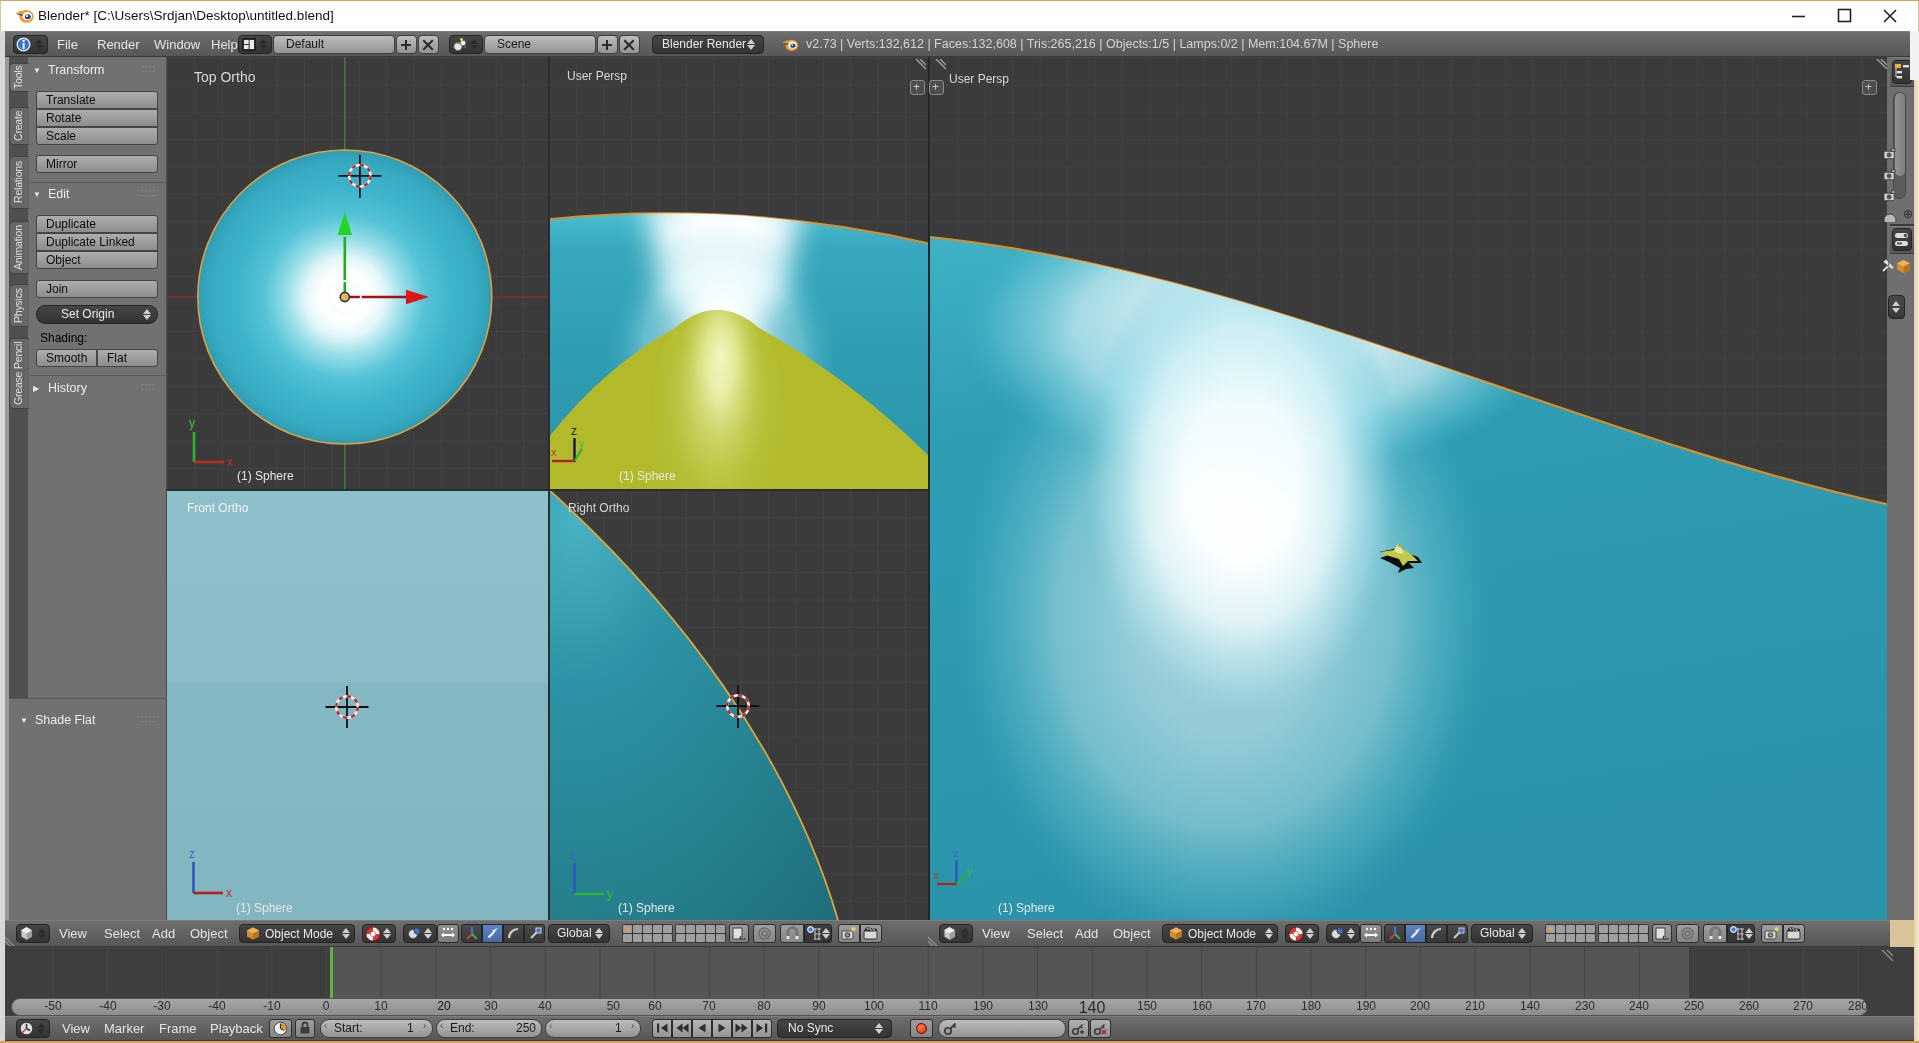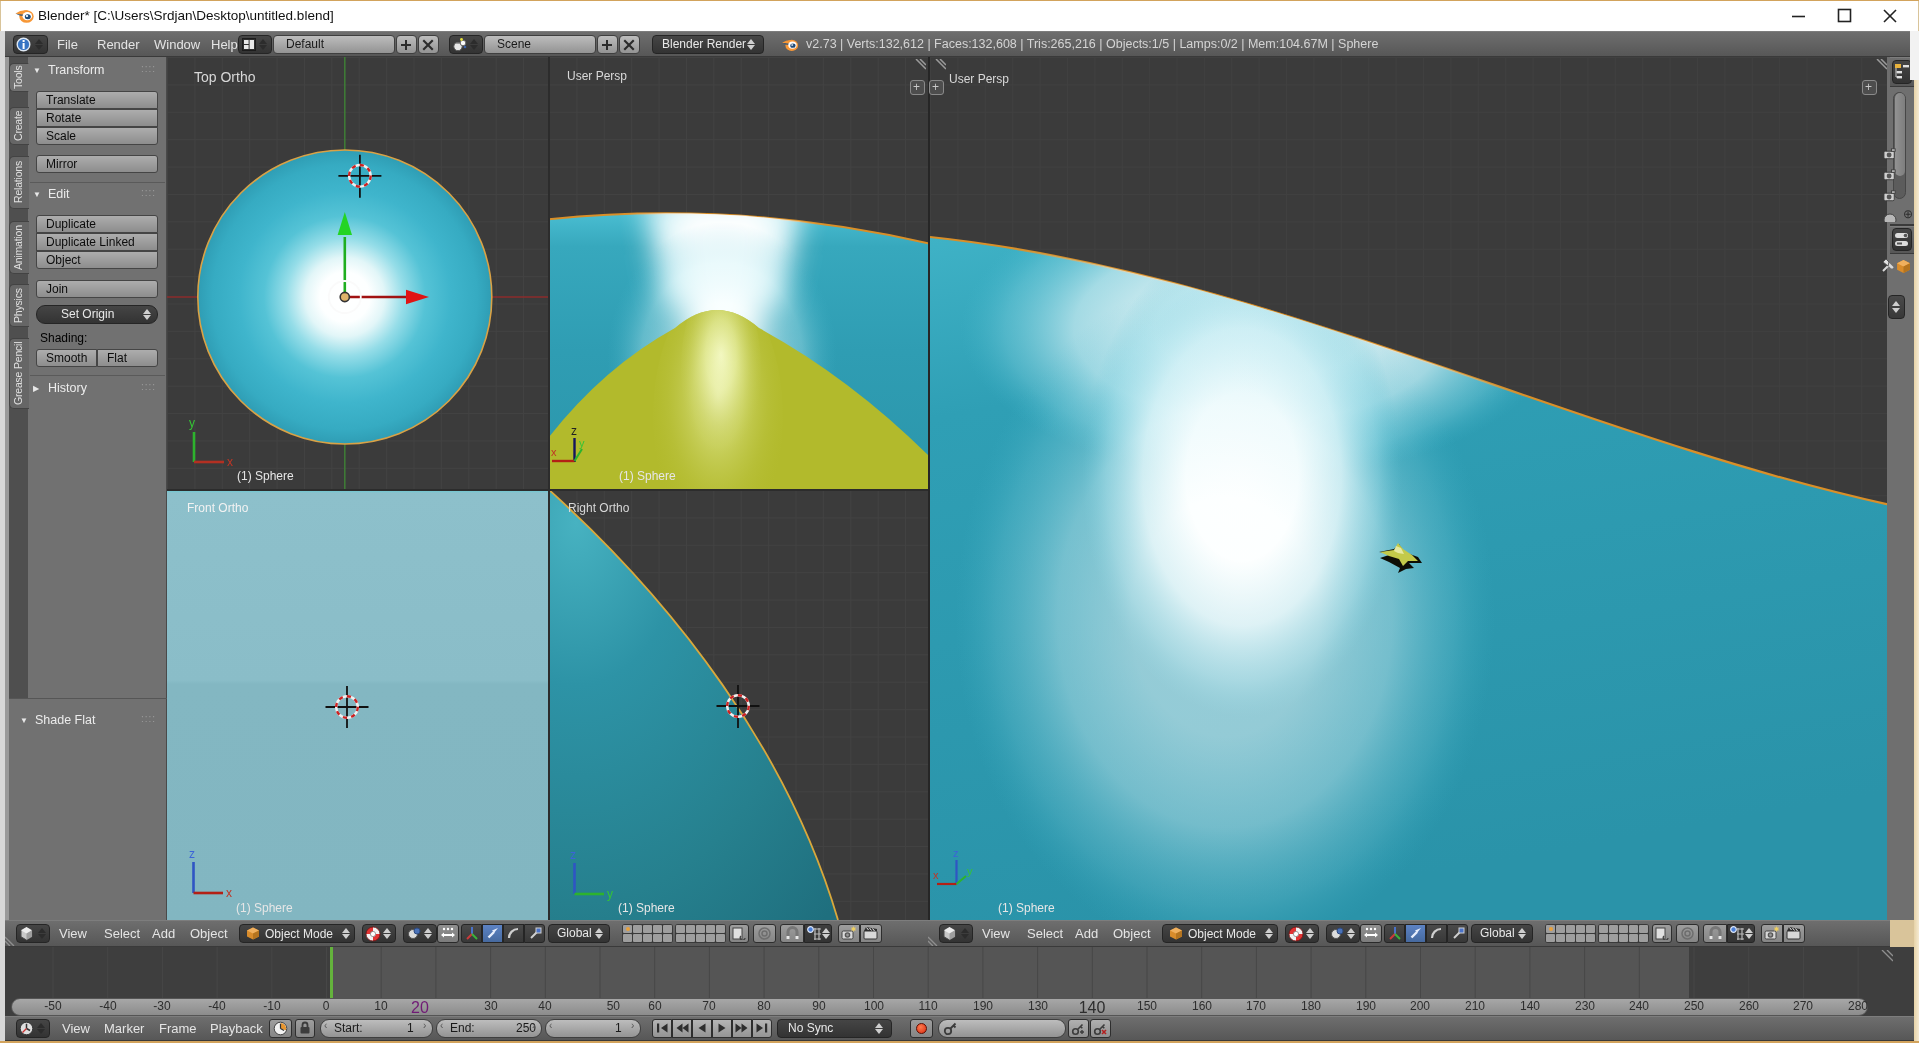--- a/index.html
+++ b/index.html
@@ -688,21 +688,21 @@
   </svg>
 <div class="abs" style="left:330px;top:947px;width:2.5px;height:51px;background:#64b33c"></div>
 <div class="abs" style="left:11px;top:998px;width:1857px;height:18px;background:linear-gradient(#a7a7a7,#8c8c8c);border-radius:9px;border:1px solid #555"></div>
 <div class="t" style="left:33px;top:999px;width:40px;text-align:center;font-size:12px;color:#2d2d2d">-50</div>
 <div class="t" style="left:88px;top:999px;width:40px;text-align:center;font-size:12px;color:#2d2d2d">-40</div>
 <div class="t" style="left:142px;top:999px;width:40px;text-align:center;font-size:12px;color:#2d2d2d">-30</div>
 <div class="t" style="left:197px;top:999px;width:40px;text-align:center;font-size:12px;color:#2d2d2d">-40</div>
 <div class="t" style="left:252px;top:999px;width:40px;text-align:center;font-size:12px;color:#2d2d2d">-10</div>
 <div class="t" style="left:306px;top:999px;width:40px;text-align:center;font-size:12px;color:#2d2d2d">0</div>
 <div class="t" style="left:361px;top:999px;width:40px;text-align:center;font-size:12px;color:#2d2d2d">10</div>
-<div class="t" style="left:400px;top:999px;width:40px;text-align:center;font-size:16px;color:#701a75">20</div>
+<div class="t" style="left:424px;top:999px;width:40px;text-align:center;font-size:12px;color:#0f172a">20</div>
 <div class="t" style="left:471px;top:999px;width:40px;text-align:center;font-size:12px;color:#2d2d2d">30</div>
 <div class="t" style="left:525px;top:999px;width:40px;text-align:center;font-size:12px;color:#2d2d2d">40</div>
 <div class="t" style="left:580px;top:999px;width:40px;text-align:right;font-size:12px;color:#2d2d2d">50</div>
 <div class="t" style="left:635px;top:999px;width:40px;text-align:center;font-size:12px;color:#2d2d2d">60</div>
 <div class="t" style="left:689px;top:999px;width:40px;text-align:center;font-size:12px;color:#2d2d2d">70</div>
 <div class="t" style="left:744px;top:999px;width:40px;text-align:center;font-size:12px;color:#2d2d2d">80</div>
 <div class="t" style="left:799px;top:999px;width:40px;text-align:center;font-size:12px;color:#2d2d2d">90</div>
 <div class="t" style="left:854px;top:999px;width:40px;text-align:center;font-size:12px;color:#2d2d2d">100</div>
 <div class="t" style="left:908px;top:999px;width:40px;text-align:center;font-size:12px;color:#2d2d2d">110</div>
 <div class="t" style="left:963px;top:999px;width:40px;text-align:center;font-size:12px;color:#2d2d2d">190</div>

